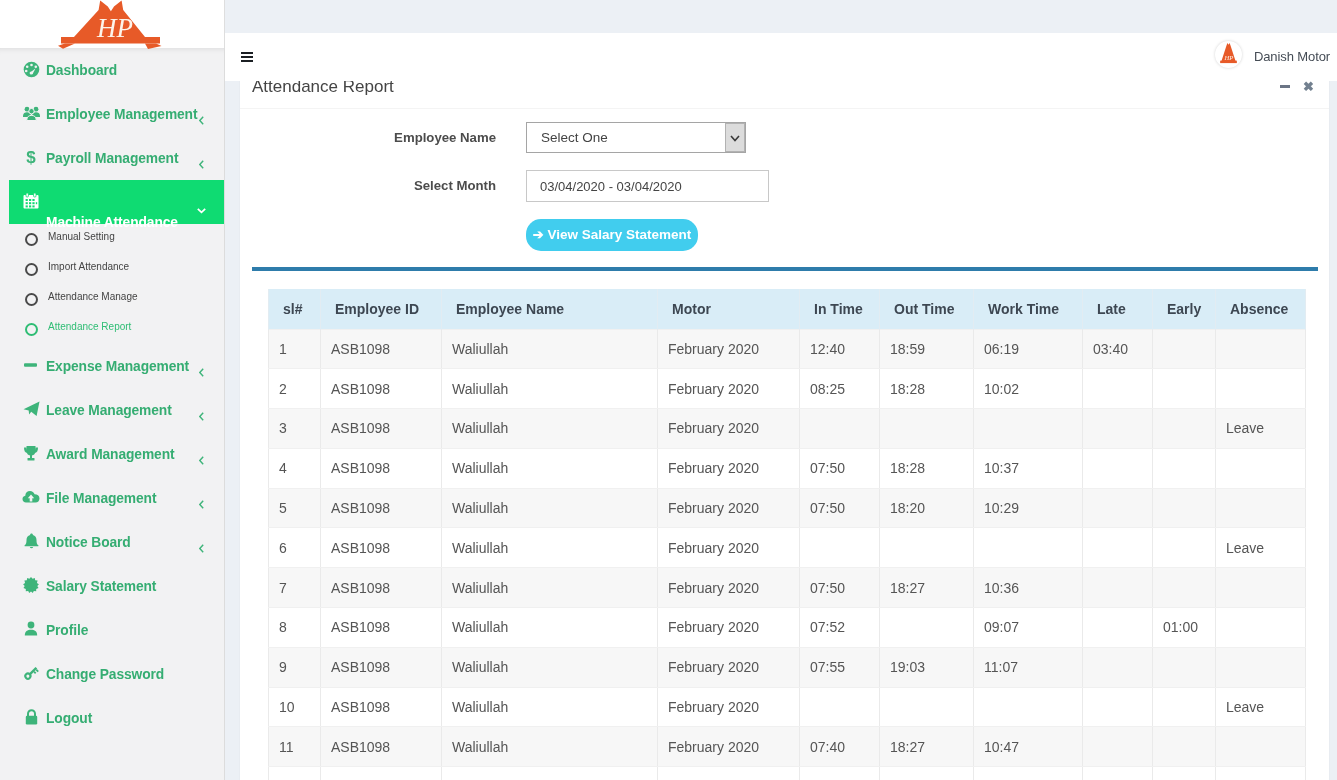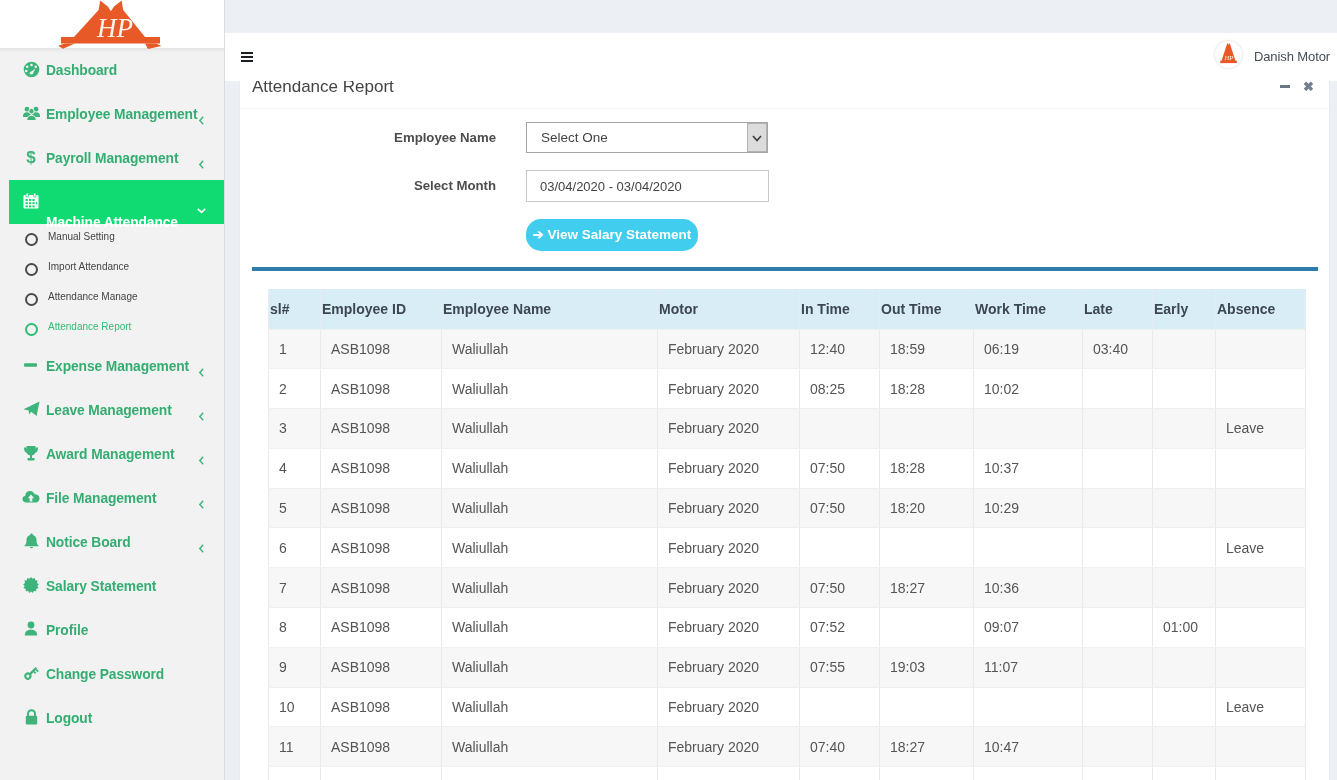--- a/index.html
+++ b/index.html
@@ -28,31 +28,31 @@
 #uname { position:absolute; right:7px; top:8px; font-size:13px; color:#454c55; font-weight:normal; letter-spacing:-0.1px; white-space:nowrap; }
 
 #card { position:absolute; left:15px; top:15px; right:8px; height:1400px; background:#ffffff; border-top:3px solid #d2d6de; box-shadow:0 1px 1px rgba(0,0,0,0.1); }
 #card-h { position:relative; height:43px; border-bottom:1px solid #f4f4f4; }
 #card-h .title { position:absolute; left:12px; top:11px; font-size:17px; color:#444; }
 #card-h .minus { position:absolute; right:39px; top:19px; width:10px; height:3px; background:#6b7585; }
 #card-h .xx { position:absolute; right:15px; top:13px; font-size:13px; font-weight:bold; color:#72808f; }
 .frow { position:absolute; left:0; width:100%; }
 .flabel { position:absolute; left:0; width:256px; text-align:right; font-size:13.2px; font-weight:bold; color:#4c4c4c; }
 .fctl { position:absolute; left:286px; }
-#selbox { width:242px; height:31px; border:1px solid #a5a5a5; background:#fff; position:relative; }
+#selbox { width:220px; height:31px; border:1px solid #a5a5a5; background:#fff; position:relative; }
 #selbox .st { position:absolute; left:14px; top:7px; font-size:13.5px; color:#444; }
 #selbox .arr { position:absolute; right:0px; top:0px; bottom:0px; width:20px; background:#dcdcdc; border:1px solid #b2b2b2; }
 #selbox .arr svg { position:absolute; left:4px; top:11px; }
 #inpbox { width:243px; height:32px; border:1px solid #c8c8c8; background:#fff; position:relative; }
 #inpbox .st { position:absolute; left:13px; top:8px; font-size:13px; color:#444; }
 #btn { width:172px; height:32px; background:#41cdee; border-radius:15px; color:#fff; font-size:13.5px; font-weight:bold; text-align:center; line-height:32px; }
 #bluehr { position:absolute; left:12px; right:11px; height:4px; background:#2e7cab; }
 
 table { border-collapse:collapse; table-layout:fixed; width:1037px; }
-th { background:#d9edf7; height:40px; font-size:14px; font-weight:bold; color:#3d4752; text-align:left; padding-left:1px; border-left:1px solid #e2ecf2; border-right:1px solid #e2ecf2; }
+th { background:#d9edf7; height:40px; font-size:14px; font-weight:bold; color:#3d4752; text-align:left; padding-left:14px; border-left:1px solid #e2ecf2; border-right:1px solid #e2ecf2; }
 td { height:39.8px; font-size:14px; color:#555; padding-left:10px; border:1px solid #eaeaea; border-top:1px solid #f0f0f0; border-bottom:1px solid #f0f0f0; }
 tr.odd td { background:#f7f7f7; }
 tr.even td { background:#ffffff; }
 </style>
 </head>
 <body>
 <div id="logo">
   <svg width="110" height="49" viewBox="0 0 110 49" style="position:absolute;left:55px;top:0;">
     <polygon points="19,37 43.6,10 45.2,0.5 52.8,6.4 55.9,11.2 59,6.4 66.6,0.5 68.2,10 90,37" fill="#e75a28"></polygon>
     <rect x="6" y="37" width="99" height="6.5" fill="#e75a28"></rect>

